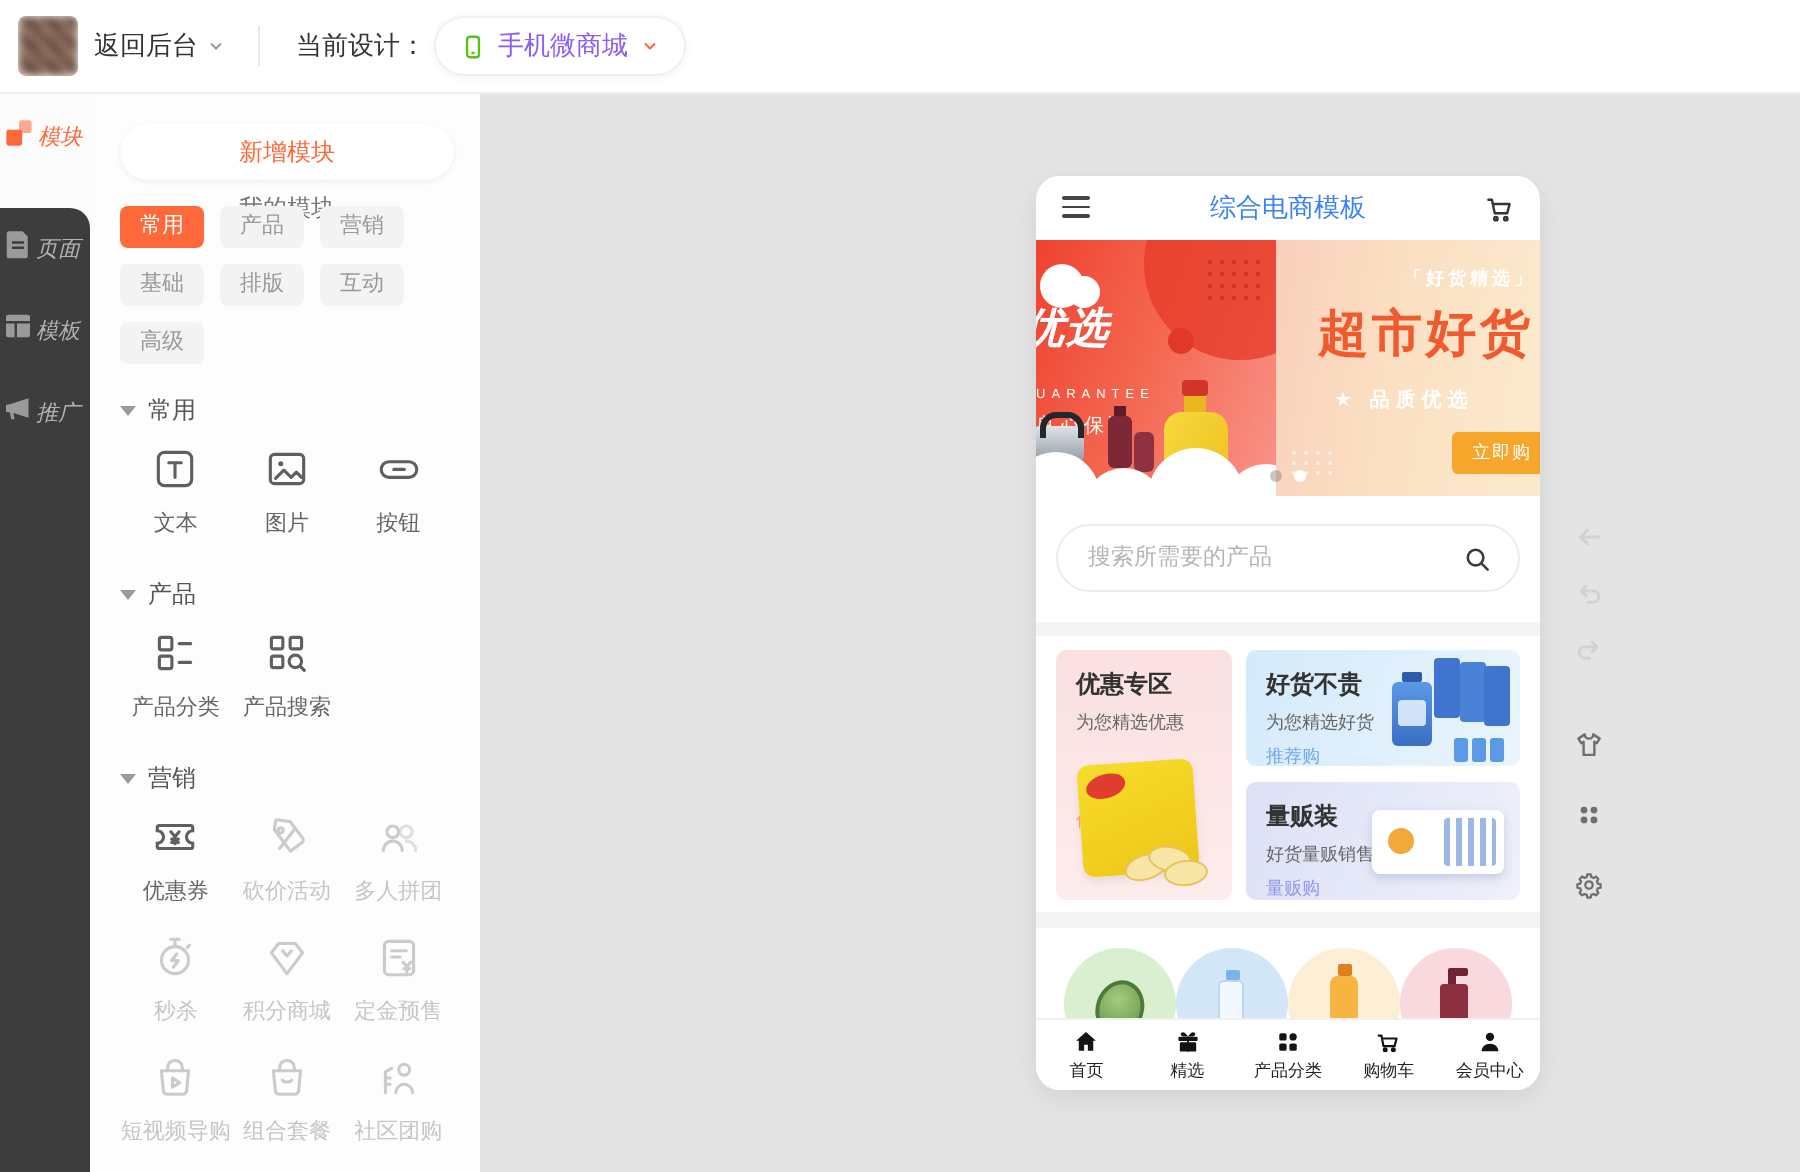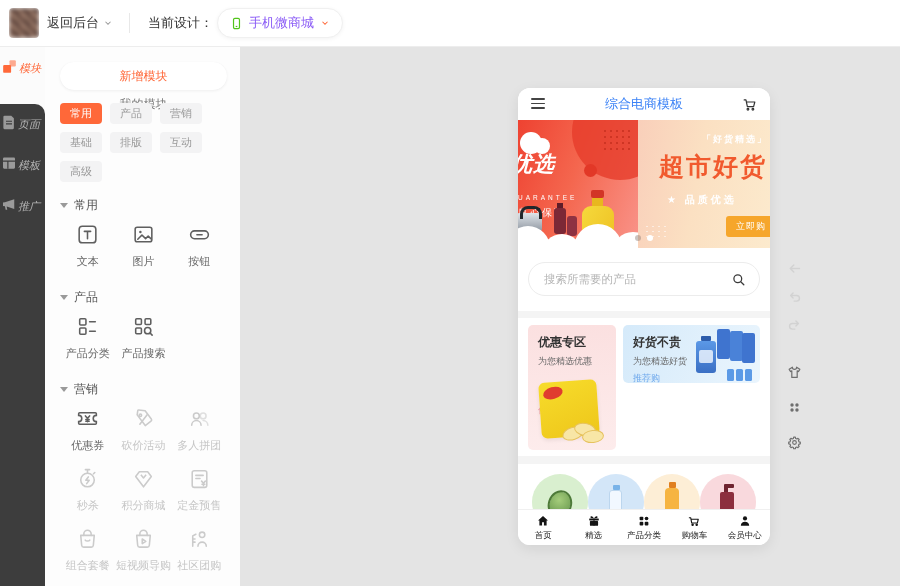--- a/index.html
+++ b/index.html
@@ -369,31 +369,31 @@
           <rect x="5" y="4.5" width="14" height="16" rx="2"></rect>
           <path d="M8.5 9h7M8.5 12h4"></path>
           <path d="M14 14.5l1.8 2 1.8-2M15.8 16.5v2.5M14.4 17.6h2.8"></path>
         </svg>
       <span class="mlbl">定金预售</span>
     </div>
     <div class="mod disabled">
       <svg viewBox="0 0 24 24" fill="none" stroke="currentColor" stroke-width="1.5" stroke-linecap="round" stroke-linejoin="round">
           <path d="M8.5 9V7.5a3.5 3.5 0 0 1 7 0V9"></path>
           <path d="M5.5 9h13l-.9 9.5a2 2 0 0 1-2 1.8H8.4a2 2 0 0 1-2-1.8z"></path>
-          <path d="M9.8 13.5c.8 1.2 3.6 1.2 4.4 0"></path>
-        </svg>
-      <span class="mlbl">组合套餐</span>
+          <path d="M10.8 12.5l3.4 2.2-3.4 2.2z"></path>
+        </svg>
+      <span class="mlbl">短视频导购</span>
     </div>
     <div class="mod disabled">
       <svg viewBox="0 0 24 24" fill="none" stroke="currentColor" stroke-width="1.5" stroke-linecap="round" stroke-linejoin="round">
           <path d="M8.5 9V7.5a3.5 3.5 0 0 1 7 0V9"></path>
           <path d="M5.5 9h13l-.9 9.5a2 2 0 0 1-2 1.8H8.4a2 2 0 0 1-2-1.8z"></path>
-          <path d="M10.8 12.5l3.4 2.2-3.4 2.2z"></path>
-        </svg>
-      <span class="mlbl">短视频导购</span>
+          <path d="M9.8 13.5c.8 1.2 3.6 1.2 4.4 0"></path>
+        </svg>
+      <span class="mlbl">组合套餐</span>
     </div>
     <div class="mod disabled">
       <svg viewBox="0 0 24 24" fill="none" stroke="currentColor" stroke-width="1.5" stroke-linecap="round" stroke-linejoin="round">
           <circle cx="14.5" cy="8.5" r="2.6"></circle>
           <path d="M10.5 19.5c0-2.2 1.8-4 4-4s4 1.8 4 4"></path>
           <path d="M5.5 19.5v-10l3-1.6M5.5 12.5h2.2M5.5 15.5h2.2"></path>
         </svg>
       <span class="mlbl">社区团购</span>
     </div>
   </div>
@@ -483,20 +483,26 @@
               <i class="b-back2"></i>
               <i class="b-back3"></i>
             <i class="b-main"></i>
             <span class="minis">
                 <i></i>
                 <i></i>
                 <i></i>
               </span>
           </div>
         </div>
+        <div class="card card-rb">
+          <div class="c-title">量贩装</div>
+          <div class="c-sub">好货量贩销售</div>
+          <div class="c-link">量贩购</div>
+          <div class="tissue"></div>
+        </div>
       </div>
     </div>
 
     <div class="gap2"></div>
 
     <div class="circ-strip">
       <div class="pcirc pc1">
           <div class="avocado"></div>
         </div>
       <div class="pcirc pc2">

